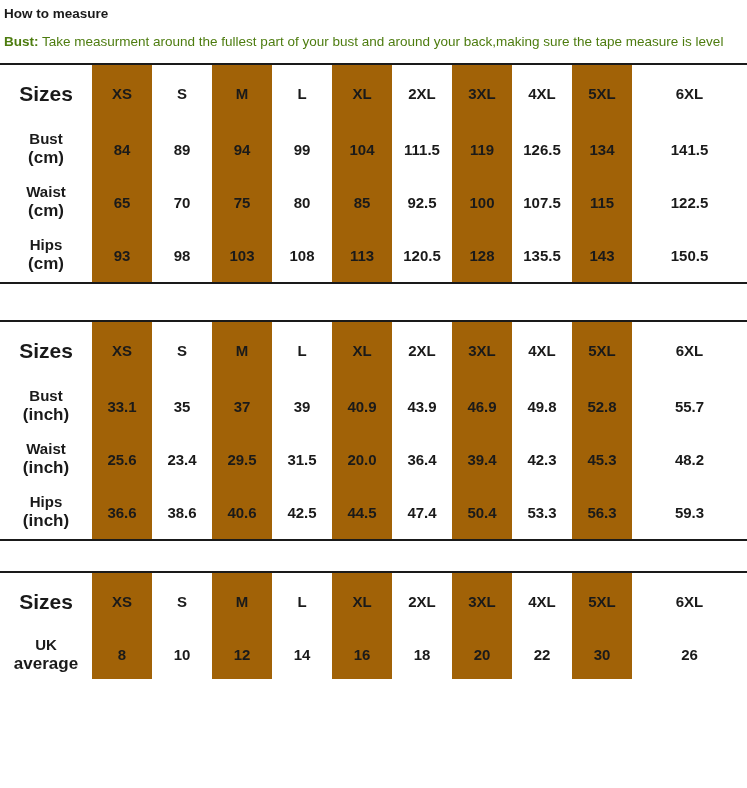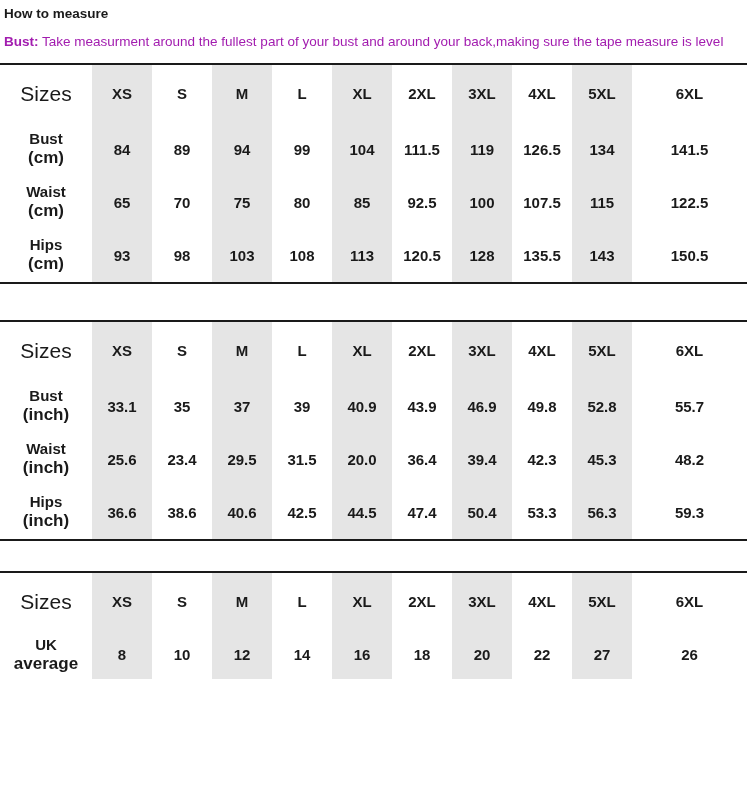--- a/index.html
+++ b/index.html
@@ -29,21 +29,21 @@
   .intro-title {
     font-size: 13.5px;
     font-weight: bold;
     margin: 0 0 10px 0;
     line-height: 1.2;
   }
   .intro-line {
     font-size: 13.5px;
     line-height: 1.45;
     margin: 0 0 11px 0;
-    color: #a21caf;
+    color: #4d7c0f;
   }
   .intro-line .lbl {
     font-weight: bold;
   }
 
   
   .table-wrap {
     margin-top: 10px;
   }
   table.size-table {
@@ -74,21 +74,21 @@
   }
 
   
   tr.hdr td {
     font-size: 21px;
     font-weight: normal;
     height: 58px;
   }
   tr.hdr td.sizes-cell {
     font-size: 21px;
-    font-weight: normal;
+    font-weight: bold;
     text-align: center;
   }
   tr.hdr td.sz {
     font-size: 15px;
     font-weight: bold;
   }
 
   
   td.rowlabel {
     font-size: 17px;
@@ -101,21 +101,21 @@
     font-size: 17px;
     font-weight: bold;
   }
 
   td.val {
     font-size: 15px;
     font-weight: normal;
   }
 
   
-  .shade { background: #e5e5e5; }
+  .shade { background: #a16207; }
 
   
   tr.data td { height: 53px; }
   .spacer-22 { height: 26px; }
   .spacer-18 { height: 20px; }
 
   .tbl3 tr.data td { height: 48px; }
 </style>
 </head>
 <body>
@@ -345,20 +345,20 @@
             <span class="unit">average</span>
           </td>
           <td class="val shade">8</td>
           <td class="val">10</td>
           <td class="val shade">12</td>
           <td class="val">14</td>
           <td class="val shade">16</td>
           <td class="val">18</td>
           <td class="val shade">20</td>
           <td class="val">22</td>
-          <td class="val shade">27</td>
+          <td class="val shade">30</td>
           <td class="val">26</td>
         </tr>
       </tbody>
     </table>
   </div>
 
 </div>
 
 </body></html>

